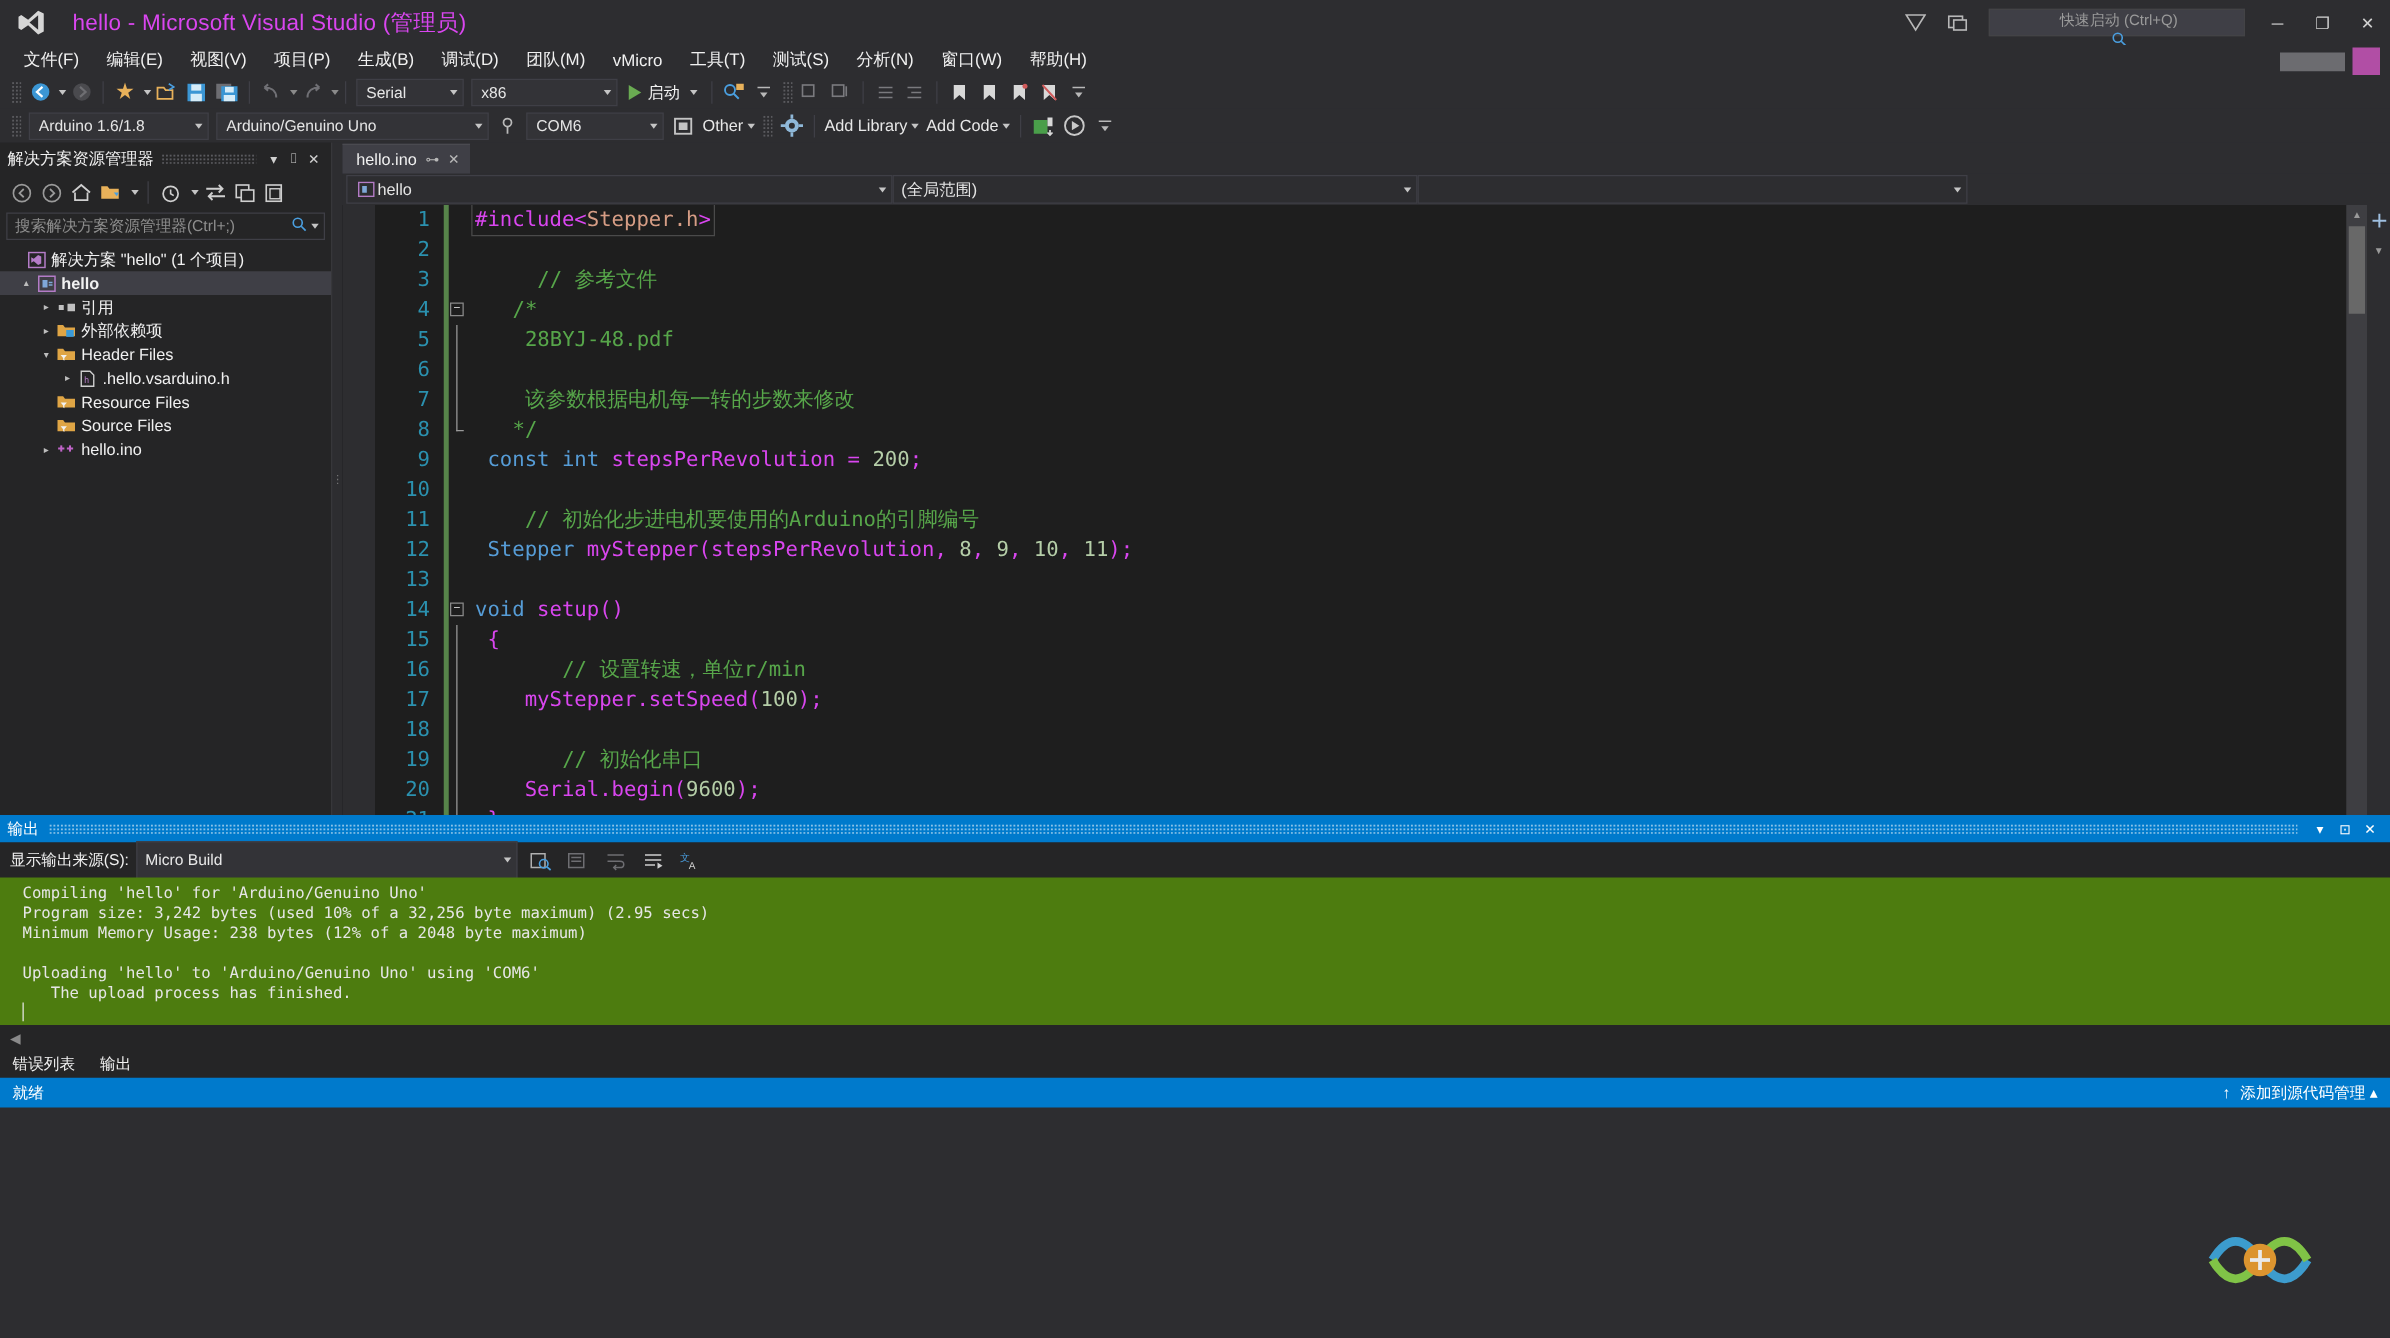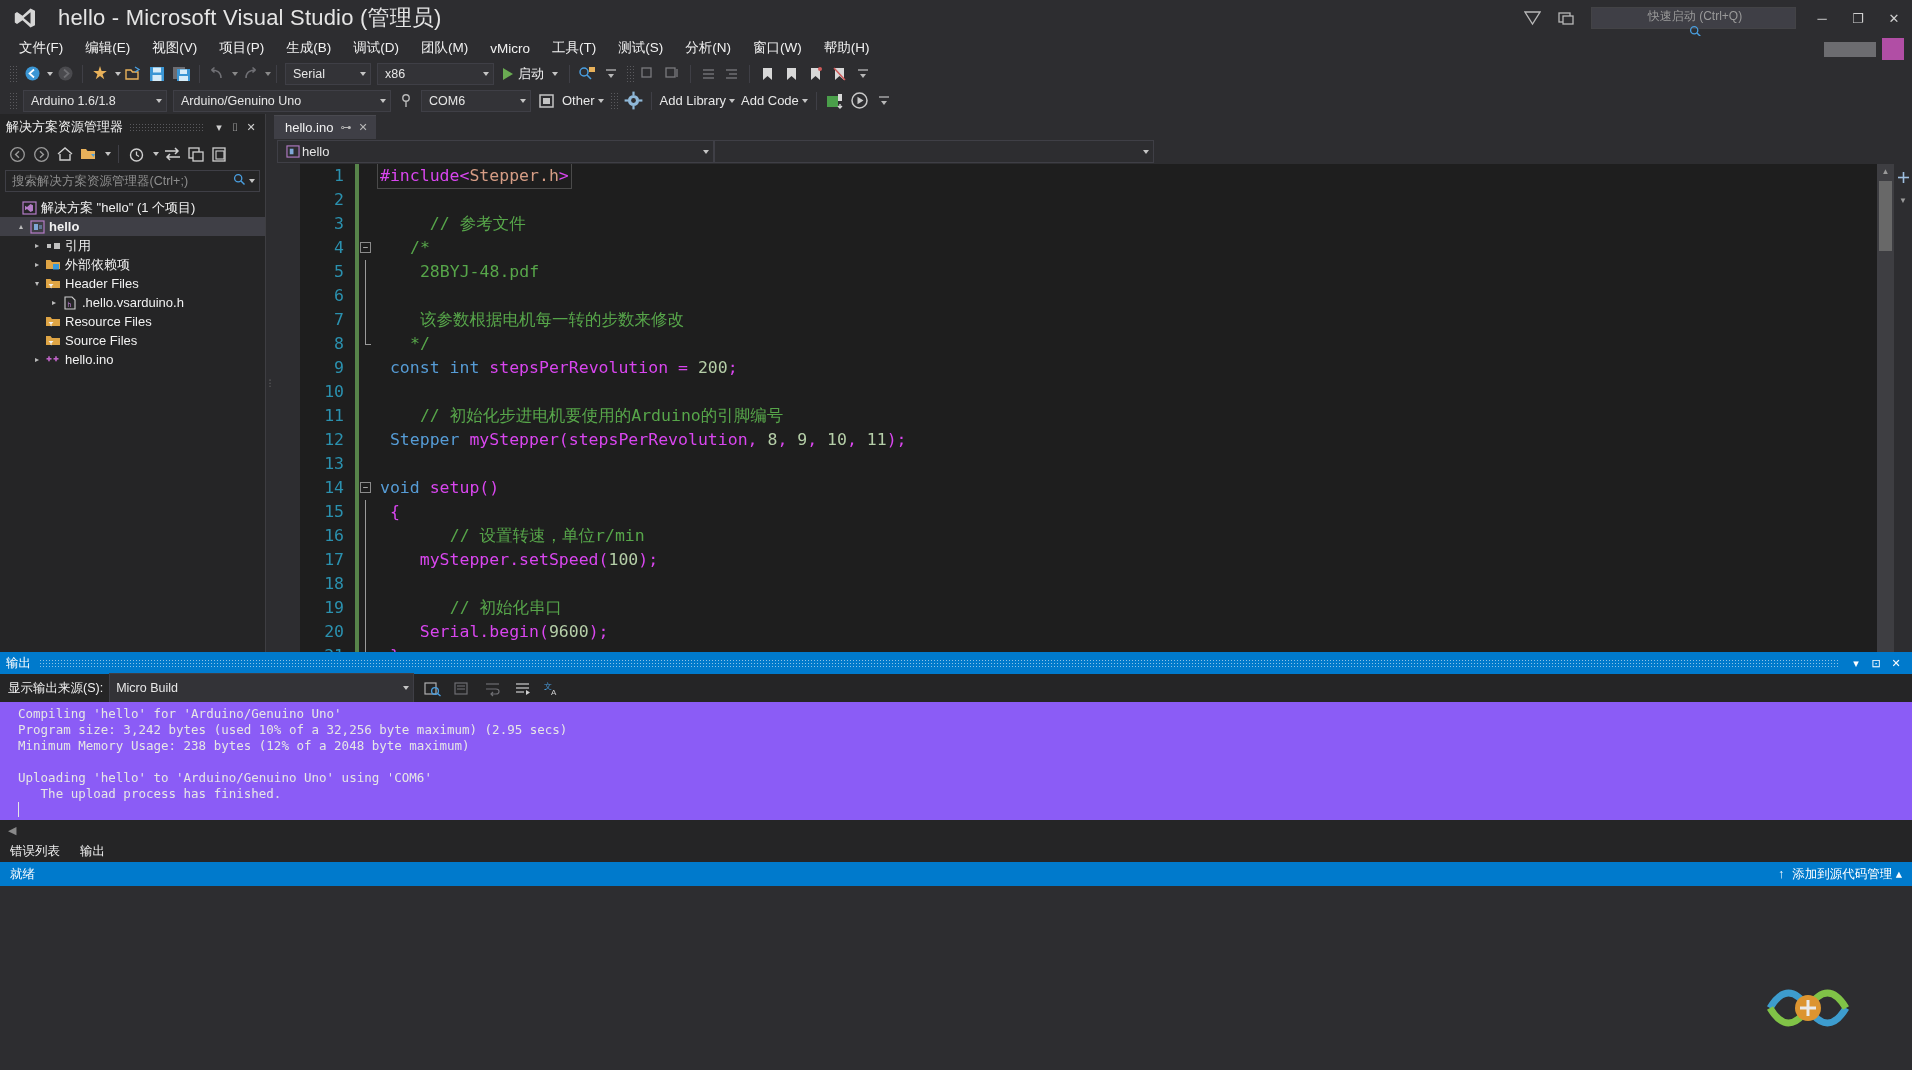--- a/index.html
+++ b/index.html
@@ -14,21 +14,21 @@
   .titlebar {
     height: 36px; background: #2d2d30; display: flex; align-items: center;
     position: relative;
   }
   .vs-logo {
     width: 26px; height: 26px; margin-left: 12px; margin-right: 8px;
     display:flex; align-items:center; justify-content:center;
   }
   .vs-logo svg { display:block; }
   .title-text {
-    font-size: 22px; color: #e5e5e5; letter-spacing: .2px;
+    font-size: 18px; color: #d946ef; letter-spacing: .2px;
     padding-left: 12px;
   }
   .title-right { position: absolute; right: 0; top: 0; height: 36px; display: flex; align-items: center; }
   .tr-icon { width: 34px; height: 36px; display:flex; align-items:center; justify-content:center; color:#c0c0c0; }
   .quick-launch {
     width: 205px; height: 22px; background: #3f3f46; border: 1px solid #434346;
     display: flex; align-items: center; padding: 0 4px 0 7px; margin: 0 8px;
     font-size: 12px; color: #9a9a9a; position: relative; flex-direction: column;
   }
   .quick-launch .ql-txt { flex: 1; }
@@ -130,21 +130,21 @@
   .out-title .ot-dots { flex:1; height:8px; margin:0 8px;
       background-image: radial-gradient(rgba(255,255,255,.55) 1px, transparent 1px); background-size:3px 3px;}
   .ot-ic { width: 20px; text-align:center; font-size:11px; }
   .out-toolbar { height: 28px; display: flex; align-items: center; padding: 0 8px; gap: 6px; background:#252526;}
   .out-lbl { font-size: 12.5px; color: #f0f0f0; }
   .out-combo { width: 305px; height: 31px; background: #333337; border: 1px solid #3f3f46;
                display: flex; align-items: center; padding: 0 4px 0 6px; font-size: 12.5px; color: #e8e8e8; gap: 29px; }
   .out-combo .oc-v { flex: 1; }
   .ot-btn { width: 24px; height: 22px; display:flex; align-items:center; justify-content:center; color:#cfcfcf;}
   .out-text {
-    flex: 1; background: #8b5cf6; font-family: "DejaVu Sans Mono", monospace;
+    flex: 1; background: #4d7c0f; font-family: "DejaVu Sans Mono", monospace;
     font-size: 12.5px; color: #e6e6e6; padding: 4px 0 0 18px; line-height: 16px; white-space: pre;
   }
   .out-bottom { height: 20px; display:flex; align-items:center; padding-left:8px; color:#8a8a8a; font-size:11px;}
   .out-tabs { height: 22px; display: flex; align-items: center; padding-left: 10px; gap: 20px;
               font-size: 12.5px; color: #f1f1f1; background:#252526;}
   
   .statusbar { height: 24px; background: #007acc; display: flex; align-items: center;
                padding: 0 10px; font-size: 12.5px; color: #ffffff; }
   .sb-right { margin-left: auto; display:flex; align-items:center; gap: 8px; }
   .logo-overlay { position: absolute; right: 12px; bottom: 24px; width: 150px; height: 76px; pointer-events:none;}
@@ -618,20 +618,24 @@
     </div>
     <div class="navbar">
       <div class="navcombo" style="width:437px">
         <span class="ic" style="width:18px;display:inline-flex;align-items:center;justify-content:center">
           <svg width="14" height="13" viewBox="0 0 15 14">
               <rect x="1" y="1" width="13" height="12" fill="none" stroke="#b47cc7" stroke-width="1.2"></rect>
               <path d="M4 4 L8 4 L8 10 L4 10 Z" fill="#7fa8d8"></path>
             </svg>
         </span>
         <span class="nv">hello</span>
+        <span class="caret"></span>
+      </div>
+      <div class="navcombo" style="width:420px">
+        <span class="nv">(全局范围)</span>
         <span class="caret"></span>
       </div>
       <div class="navcombo" style="width:440px">
         <span class="nv"></span>
         <span class="caret"></span>
       </div>
     </div>
 
     <div class="code-wrap">
       <div class="code-left-gutter"></div>

